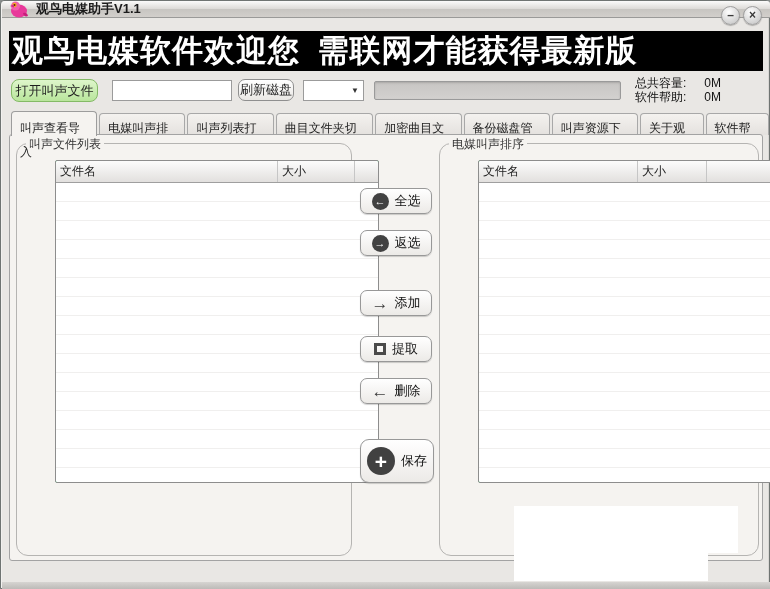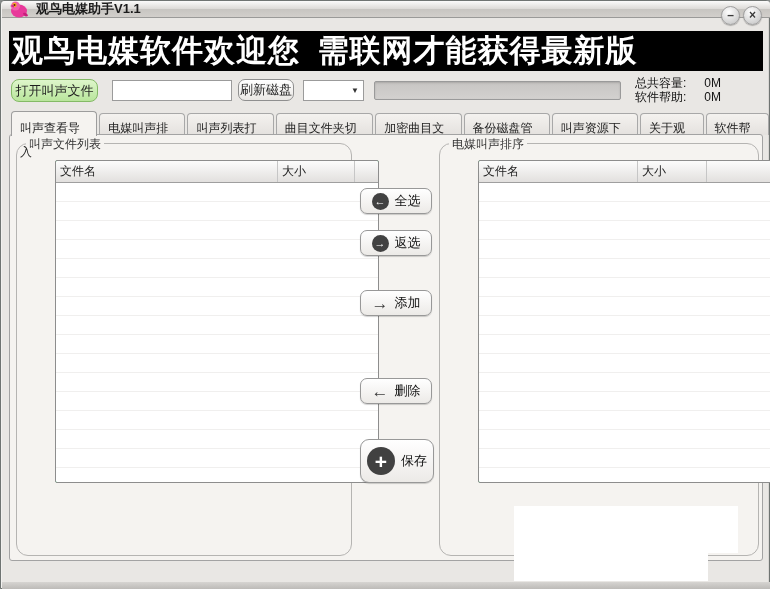--- a/index.html
+++ b/index.html
@@ -192,20 +192,24 @@
       <span>全选</span>
     </div>
     <div class="action" style="top:95px">
       <span class="ic-circle">→</span>
       <span>返选</span>
     </div>
     <div class="action" style="top:155px">
       <span class="ic-arrow">→</span>
       <span>添加</span>
     </div>
+    <div class="action" style="top:201px">
+      <span class="ic-square"></span>
+      <span>提取</span>
+    </div>
     <div class="action" style="top:243px">
       <span class="ic-arrow">←</span>
       <span>删除</span>
     </div>
     <div class="action big" style="top:304px">
       <span class="ic-circle big">+</span>
       <span>保存</span>
     </div>
 
     <div class="groupbox gb-right">

